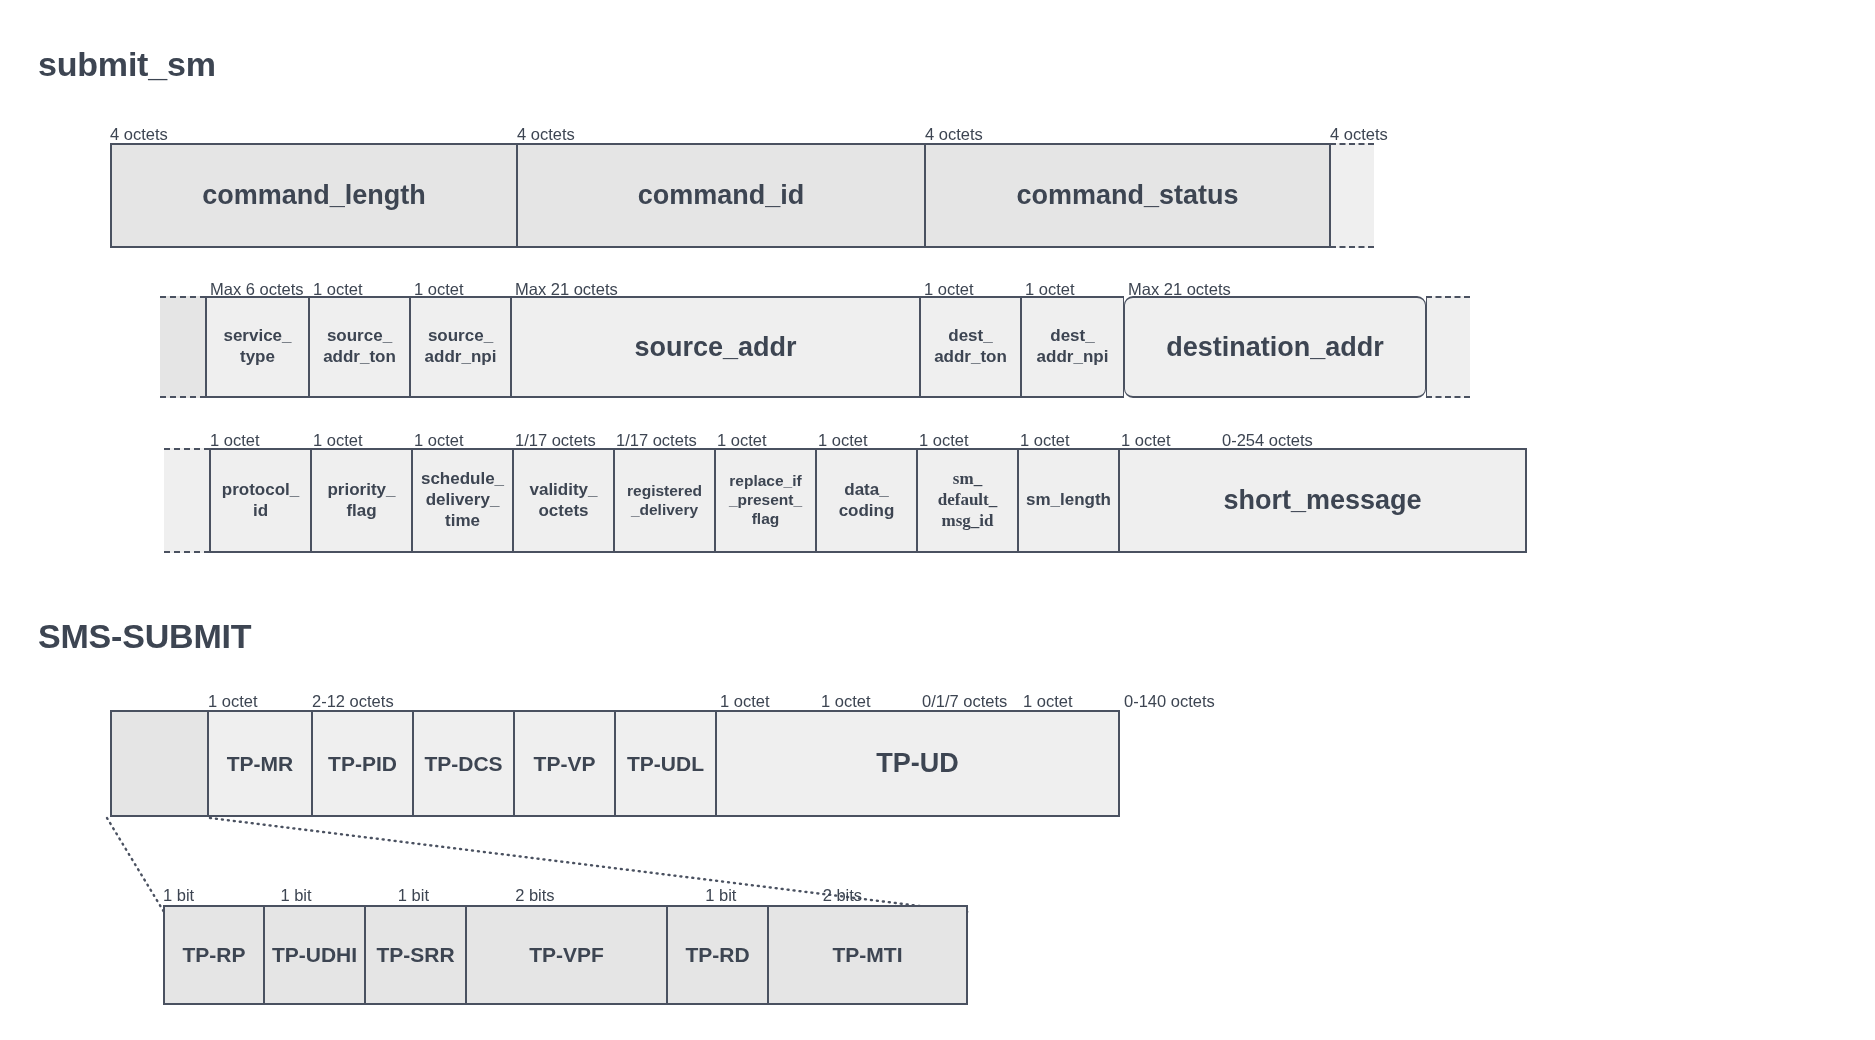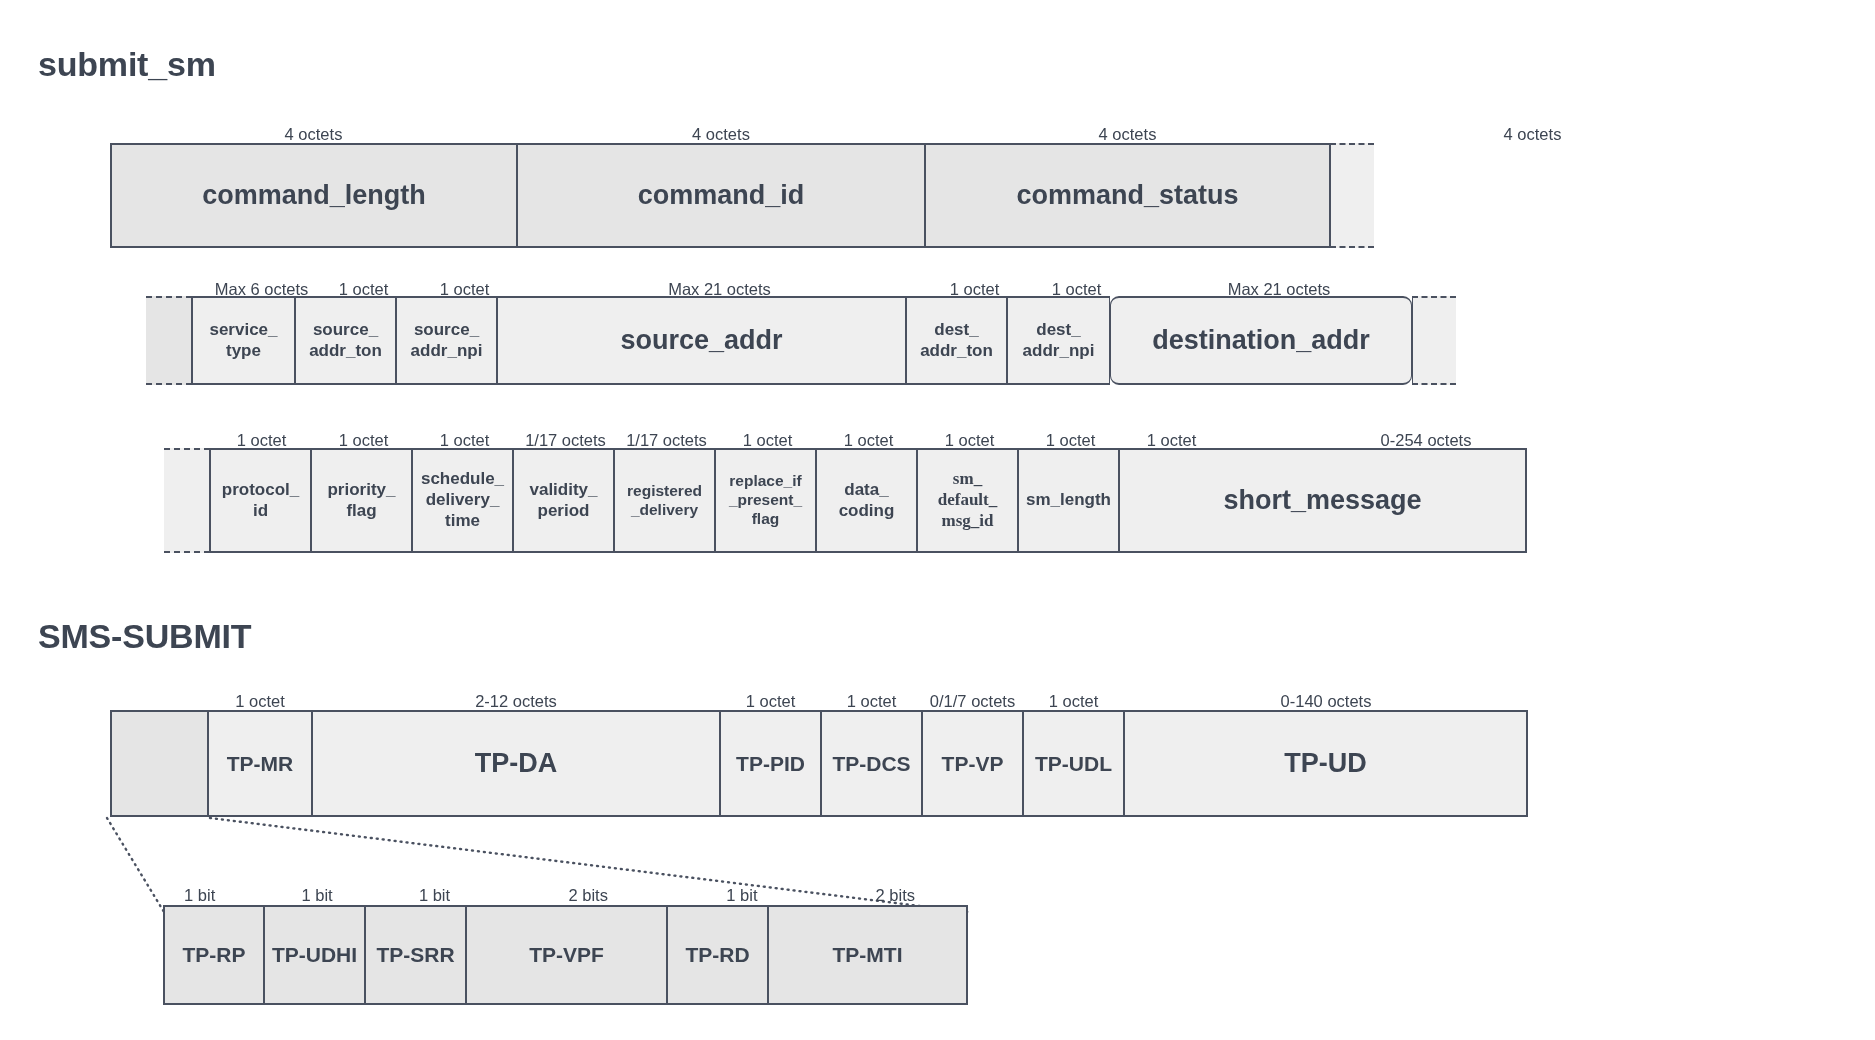--- a/index.html
+++ b/index.html
@@ -88,21 +88,21 @@
   
   .captions {
     position: absolute;
     display: flex;
     align-items: flex-end;
   }
   .caption {
     font-size: 16.5px;
     font-weight: normal;
     color: #3d4552;
-    text-align: center;
+    text-align: left;
     white-space: nowrap;
     box-sizing: border-box;
   }
 
   
   .leader {
     position: absolute;
     pointer-events: none;
     overflow: visible;
   }
@@ -137,21 +137,21 @@
   <div class="captions" style="left:210px; top:277px; width:1360px; height:22px;">
     <div class="caption" style="width:103px;">Max 6 octets</div>
     <div class="caption" style="width:101px;">1 octet</div>
     <div class="caption" style="width:101px;">1 octet</div>
     <div class="caption" style="width:409px;">Max 21 octets</div>
     <div class="caption" style="width:101px;">1 octet</div>
     <div class="caption" style="width:103px;">1 octet</div>
     <div class="caption" style="width:302px;">Max 21 octets</div>
   </div>
 
-  <div class="pdu-row" style="left:146px; top:296px; height:89px;">
+  <div class="pdu-row" style="left:160px; top:296px; height:102px;">
     <div class="cell dark stub-left" style="width:46px;"></div>
     <div class="cell light" style="width:103px;">
       <span class="cell-label fs-sm">service_
 type</span>
     </div>
     <div class="cell light" style="width:101px;">
       <span class="cell-label fs-sm">source_
 addr_ton</span>
     </div>
     <div class="cell light" style="width:101px;">
@@ -199,21 +199,21 @@
       <span class="cell-label fs-sm">priority_
 flag</span>
     </div>
     <div class="cell light" style="width:101px;">
       <span class="cell-label fs-sm">schedule_
 delivery_
 time</span>
     </div>
     <div class="cell light" style="width:101px;">
       <span class="cell-label fs-sm">validity_
-period</span>
+octets</span>
     </div>
     <div class="cell light" style="width:101px;">
       <span class="cell-label fs-xs">registered
 _delivery</span>
     </div>
     <div class="cell light" style="width:101px;">
       <span class="cell-label fs-xs">replace_if
 _present_
 flag</span>
     </div>
@@ -243,23 +243,20 @@
     <div class="caption" style="width:101px;">1 octet</div>
     <div class="caption" style="width:101px;">0/1/7 octets</div>
     <div class="caption" style="width:101px;">1 octet</div>
     <div class="caption" style="width:404px;">0-140 octets</div>
   </div>
 
   <div class="pdu-row" style="left:110px; top:710px; height:107px;">
     <div class="cell dark" style="width:98px;"></div>
     <div class="cell light" style="width:104px;">
       <span class="cell-label fs-md">TP-MR</span>
-    </div>
-    <div class="cell light" style="width:408px;">
-      <span class="cell-label fs-lg">TP-DA</span>
     </div>
     <div class="cell light" style="width:101px;">
       <span class="cell-label fs-md">TP-PID</span>
     </div>
     <div class="cell light" style="width:101px;">
       <span class="cell-label fs-md">TP-DCS</span>
     </div>
     <div class="cell light" style="width:101px;">
       <span class="cell-label fs-md">TP-VP</span>
     </div>

